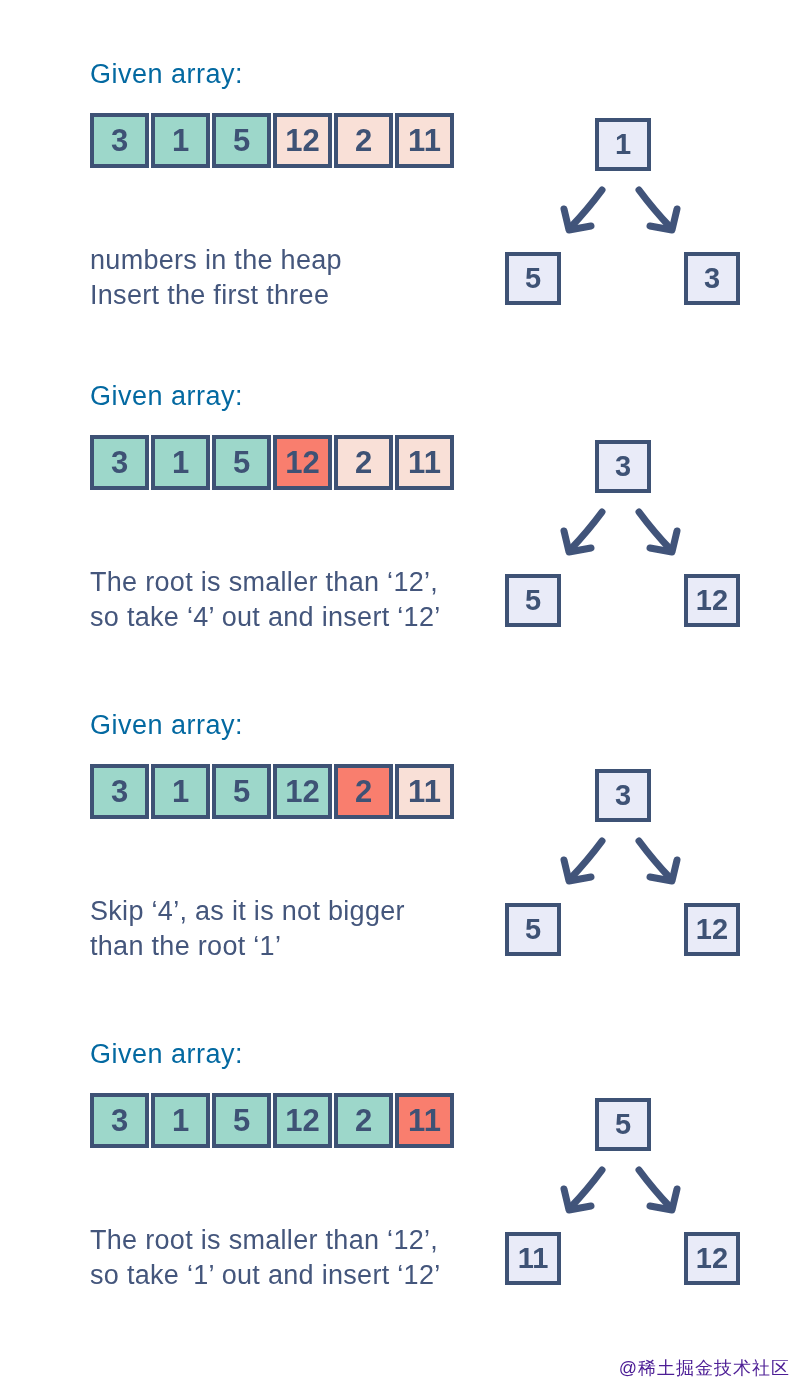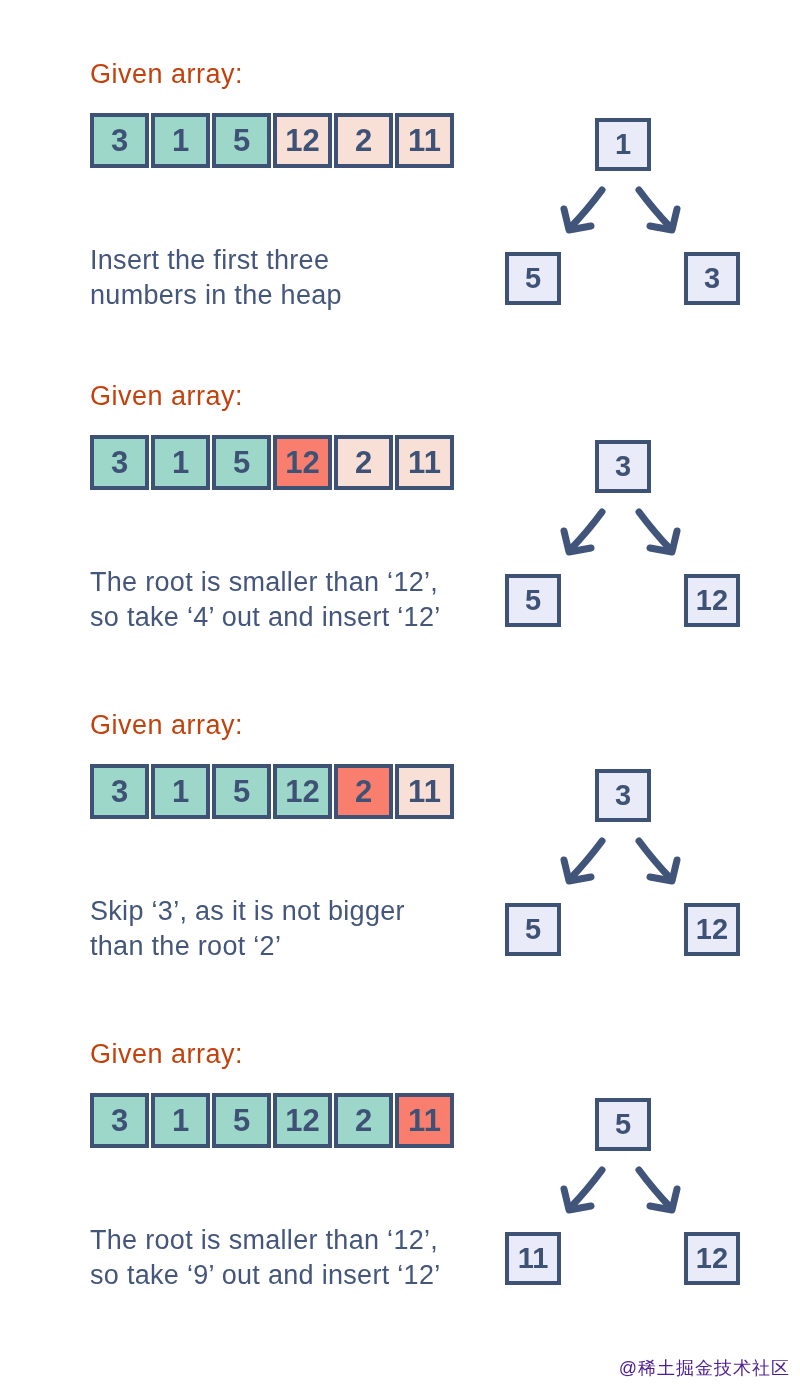--- a/index.html
+++ b/index.html
@@ -11,21 +11,21 @@
     overflow:hidden;
   }
   .section{position:absolute;left:0;width:800px;height:330px;}
   .sec-0{top:58px}
   .sec-1{top:380px}
   .sec-2{top:709px}
   .sec-3{top:1038px}
 
   .label{
     position:absolute;left:90px;top:0;
-    font-size:27px;line-height:32px;color:#c2410c;
+    font-size:27px;line-height:32px;color:#0369a1;
     letter-spacing:0.5px;
   }
   .array{
     position:absolute;left:90px;top:55px;
     display:flex;gap:2px;
   }
   .cell{
     width:51px;height:47px;
     border:4px solid #3e5275;
     display:flex;align-items:center;justify-content:center;
@@ -68,22 +68,22 @@
   <div class="label">Given array:</div>
   <div class="array">
     <div class="cell" data-color="teal">3</div>
     <div class="cell" data-color="teal">1</div>
     <div class="cell" data-color="teal">5</div>
     <div class="cell" data-color="peach">12</div>
     <div class="cell" data-color="peach">2</div>
     <div class="cell" data-color="peach">11</div>
   </div>
   <div class="desc">
+    <div>numbers in the heap</div>
     <div>Insert the first three</div>
-    <div>numbers in the heap</div>
   </div>
   <div class="tree">
     <div class="node root">1</div>
     <svg class="arrows" width="185" height="65" viewBox="0 0 185 65">
       <g>
         <path d="M74,7 Q60,26 42,45"></path>
         <path d="M36,26 L41,47 L63,43"></path>
       </g>
       <g>
         <path d="M111,7 Q125,26 143,45"></path>
@@ -130,22 +130,22 @@
   <div class="label">Given array:</div>
   <div class="array">
     <div class="cell" data-color="teal">3</div>
     <div class="cell" data-color="teal">1</div>
     <div class="cell" data-color="teal">5</div>
     <div class="cell" data-color="teal">12</div>
     <div class="cell" data-color="coral">2</div>
     <div class="cell" data-color="peach">11</div>
   </div>
   <div class="desc">
-    <div>Skip ‘3’, as it is not bigger</div>
-    <div>than the root ‘2’</div>
+    <div>Skip ‘4’, as it is not bigger</div>
+    <div>than the root ‘1’</div>
   </div>
   <div class="tree">
     <div class="node root">3</div>
     <svg class="arrows" width="185" height="65" viewBox="0 0 185 65">
       <g>
         <path d="M74,7 Q60,26 42,45"></path>
         <path d="M36,26 L41,47 L63,43"></path>
       </g>
       <g>
         <path d="M111,7 Q125,26 143,45"></path>
@@ -162,21 +162,21 @@
   <div class="array">
     <div class="cell" data-color="teal">3</div>
     <div class="cell" data-color="teal">1</div>
     <div class="cell" data-color="teal">5</div>
     <div class="cell" data-color="teal">12</div>
     <div class="cell" data-color="teal">2</div>
     <div class="cell" data-color="coral">11</div>
   </div>
   <div class="desc">
     <div>The root is smaller than ‘12’,</div>
-    <div>so take ‘9’ out and insert ‘12’</div>
+    <div>so take ‘1’ out and insert ‘12’</div>
   </div>
   <div class="tree">
     <div class="node root">5</div>
     <svg class="arrows" width="185" height="65" viewBox="0 0 185 65">
       <g>
         <path d="M74,7 Q60,26 42,45"></path>
         <path d="M36,26 L41,47 L63,43"></path>
       </g>
       <g>
         <path d="M111,7 Q125,26 143,45"></path>

